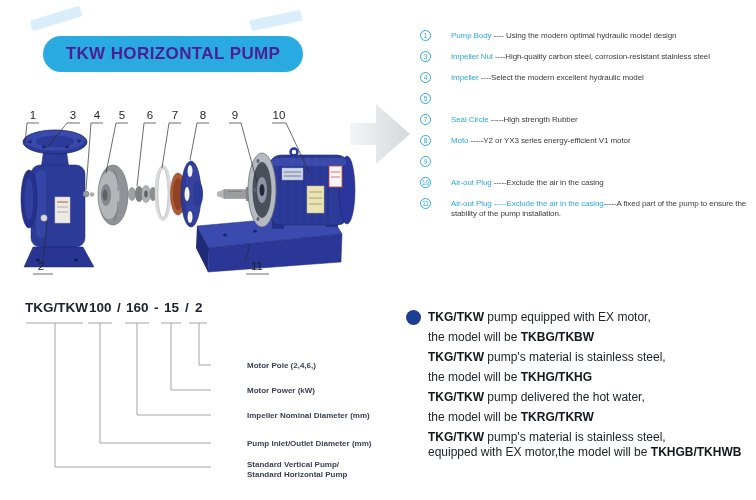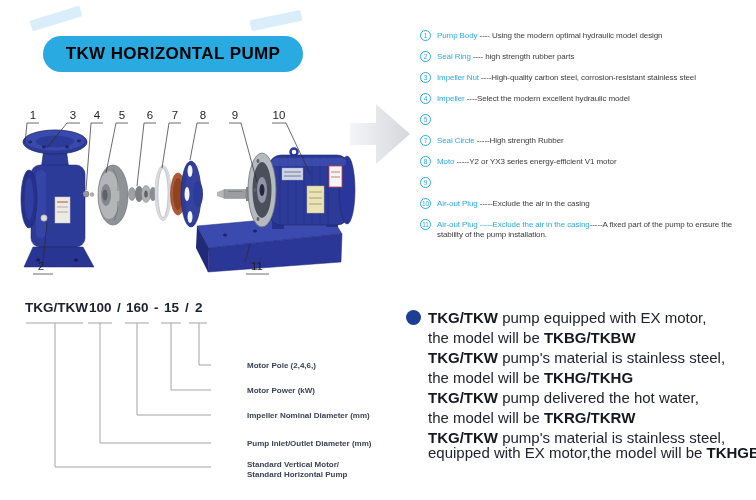--- a/index.html
+++ b/index.html
@@ -12,50 +12,50 @@
 
   
   .ribbon { position:absolute; background:#d9eefa; border-radius:2px; }
   .ribbon.r1 { left:30px; top:13px; width:52px; height:11px; transform:rotate(-17deg); }
   .ribbon.r2 { left:250px; top:15px; width:52px; height:11px; transform:rotate(-12deg); }
   .banner {
     position:absolute; left:43px; top:36px; width:260px; height:36px;
     background:#29ABE2; border-radius:18px;
     display:flex; align-items:center; justify-content:center;
   }
-  .banner span { color:#000000; font-weight:bold; font-size:17px; letter-spacing:.4px;text-align:center; }
+  .banner span { color:#4c1d95; font-weight:bold; font-size:17px; letter-spacing:.4px;text-align:center; }
 
   
   #diagram { position:absolute; left:10px; top:95px; }
   #diagram text { font-family:"Liberation Sans", sans-serif; font-size:11.5px; fill:#1f1f1f; }
 
   
   .parts { position:absolute; left:420px; top:31px; width:334px; }
-  .part { display:flex; gap:6px; margin-bottom:11px; font-size:8px; line-height:10px;
+  .part { display:flex; gap:20px; margin-bottom:11px; font-size:8px; line-height:10px;
           letter-spacing:-0.1px; color:#3c3c3c; }
   .part .num {
     flex:0 0 auto; width:11px; height:11px; border:1px solid #2FA8DF; border-radius:50%;
     color:#2FA8DF; font-size:6.5px; display:flex; align-items:center; justify-content:center;
     margin-top:-1px;
   }
   .part .name { color:#2FA8DF; }
   .part .desc { color:#3c3c3c; }
 
   
   .model { position:absolute; left:25px; top:300px; width:355px; height:196px; }
   .model .seg { position:absolute; top:0; font-weight:bold; font-size:13.5px; color:#1c2130; }
   .model svg { position:absolute; left:0; top:0; }
   .model .lgd { position:absolute; left:190px; font-weight:bold; font-size:8px;
                 color:#3b4156; white-space:nowrap;padding-left:32px; }
 
   
   .notes { position:absolute; left:402px; top:303px; width:350px; padding:9px 0 0 26px; }
   .notes .bullet { position:absolute; left:4px; top:7px; width:15px; height:15px;
                    border-radius:50%; background:#1C3F94; }
-  .note-line { font-size:15px; line-height:11.5px; color:#21242e;
+  .note-line { font-size:12px; line-height:11.5px; color:#21242e;
                margin-bottom:8.5px; white-space:nowrap; }
   .note-line.tight { margin-bottom:3.5px; }
   .note-line b { font-weight:bold; color:#15181f; }
 </style>
 </head>
 <body>
 
 <div id="page">
 
   <div class="ribbon r1"></div>
@@ -216,24 +216,20 @@
       <text x="225" y="24">9</text>
       <text x="269" y="24">10</text>
       <text x="247" y="175">11</text>
     </g>
   </svg>
 
   <div class="parts">
     <div class="part">
       <span class="num">1</span>
       <span class="pt"><span class="name">Pump Body</span><span class="desc"> ---- Using the modern optimal hydraulic model design</span></span>
-    </div>
-    <div class="part">
-      <span class="num">2</span>
-      <span class="pt"><span class="name">Seal Ring</span><span class="desc"> ---- high strength rubber parts</span></span>
     </div>
     <div class="part">
       <span class="num">3</span>
       <span class="pt"><span class="name">Impeller Nut</span><span class="desc"> ----High-quality carbon steel, corrosion-resistant stainless steel</span></span>
     </div>
     <div class="part">
       <span class="num">4</span>
       <span class="pt"><span class="name">Impeller</span><span class="desc"> ----Select the modern excellent hydraulic model</span></span>
     </div>
     <div class="part">
@@ -280,21 +276,21 @@
     <span class="seg" style="left:92px">/</span>
     <span class="seg" style="left:101px">160</span>
     <span class="seg" style="left:129px">-</span>
     <span class="seg" style="left:139px">15</span>
     <span class="seg" style="left:160px">/</span>
     <span class="seg" style="left:170px">2</span>
     <div class="lgd" style="top:61px">Motor Pole (2,4,6,)</div>
     <div class="lgd" style="top:86px">Motor Power (kW)</div>
     <div class="lgd" style="top:111px">Impeller Nominal Diameter (mm)</div>
     <div class="lgd" style="top:139px">Pump Inlet/Outlet Diameter (mm)</div>
-    <div class="lgd" style="top:160px">Standard Vertical Motor/</div>
+    <div class="lgd" style="top:160px">Standard Vertical Pump/</div>
     <div class="lgd" style="top:170px">Standard Horizontal Pump</div>
   </div>
 
   <div class="notes">
     <div class="bullet"></div>
     <div class="note-line"><b>TKG/TKW</b><span> pump equipped with EX motor,</span><b></b></div>
     <div class="note-line"><b></b><span>the model will be </span><b>TKBG/TKBW</b></div>
     <div class="note-line"><b>TKG/TKW</b><span> pump's material is stainless steel,</span><b></b></div>
     <div class="note-line"><b></b><span>the model will be </span><b>TKHG/TKHG</b></div>
     <div class="note-line"><b>TKG/TKW</b><span> pump delivered the hot water,</span><b></b></div>

